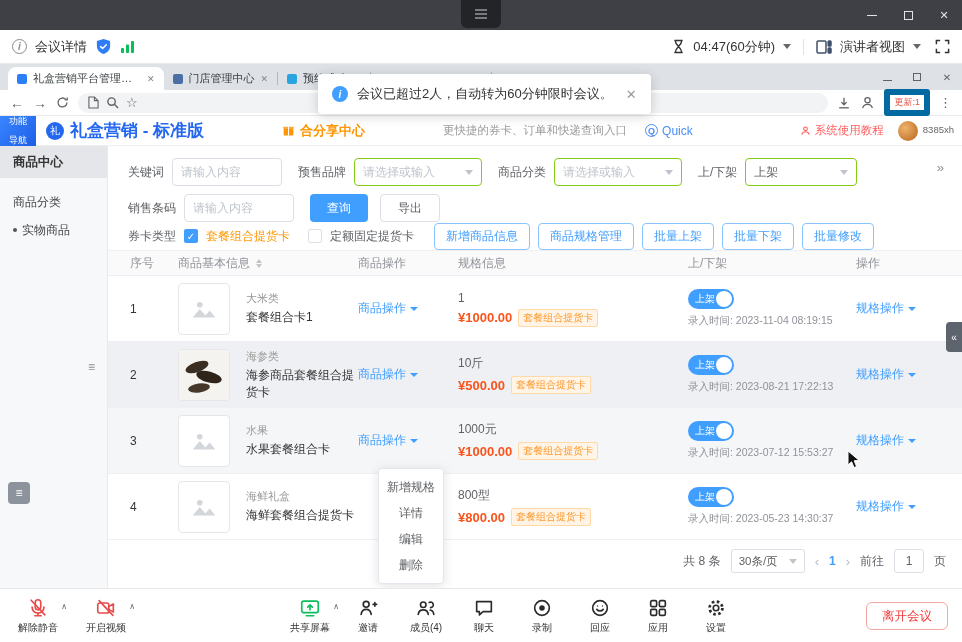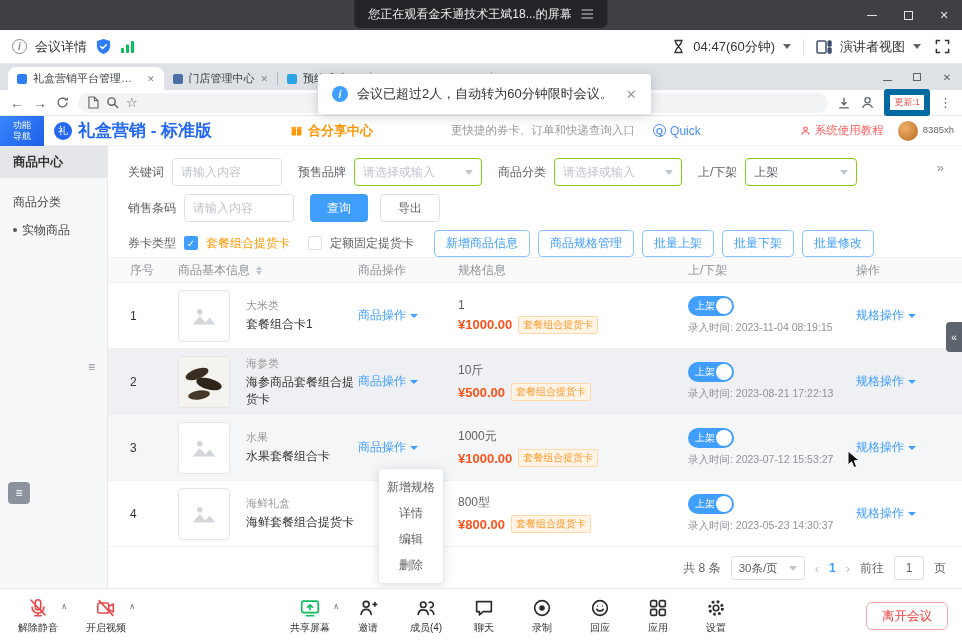--- a/index.html
+++ b/index.html
@@ -44,21 +44,21 @@
   .omni-url{flex:1;white-space:nowrap;overflow:hidden}
   .update-pill{border:6px solid #0369a1;color:#e25549;font-size:9px;border-radius:3px;padding:1px 4px;white-space:nowrap}
 
   
   .toast{position:absolute;top:74px;left:318px;height:40px;background:#fff;border-radius:4px;box-shadow:0 2px 12px rgba(0,0,0,.18);display:flex;align-items:center;gap:9px;padding:0 14px;z-index:30;font-size:13px;color:#333;white-space:nowrap}
   .toast-i{width:16px;height:16px;border-radius:50%;background:#409eff;color:#fff;font-size:10px;font-weight:bold;display:flex;align-items:center;justify-content:center;font-style:italic}
   .toast-x{color:#999;font-size:13px;margin-left:4px}
 
   
   .pagehead{position:absolute;top:116px;left:0;right:0;height:30px;background:#fff;border-bottom:1px solid #efefef;display:flex;align-items:center}
-  .funcnav{width:44px;height:30px;background:linear-gradient(135deg,#3a86ff,#1d5fe8);color:#fff;font-size:9px;display:flex;flex-direction:column;align-items:center;justify-content:center;line-height:1.2;flex:0 0 auto}
+  .funcnav{width:36px;height:30px;background:linear-gradient(135deg,#3a86ff,#1d5fe8);color:#fff;font-size:9px;display:flex;flex-direction:column;align-items:center;justify-content:space-between;line-height:1.2;flex:0 0 auto}
   .brandlogo{width:18px;height:18px;border-radius:50%;background:#2468f2;color:#fff;font-size:10px;display:flex;align-items:center;justify-content:center;margin:0 6px 0 10px;flex:0 0 auto}
   .brandname{color:#2468f2;font-weight:bold;font-size:17px;white-space:nowrap}
   .sharecenter{color:#ff9500;font-weight:bold;font-size:13px;margin-left:78px;display:flex;align-items:center;gap:5px;white-space:nowrap}
   .sharedesc{color:#9b9b9b;font-size:11.5px;margin-left:78px;white-space:nowrap}
   .quick{color:#4a8df8;font-size:12px;margin-left:18px;display:flex;align-items:center;gap:4px}
   .quick-q{width:13px;height:13px;border:1.2px solid #4a8df8;border-radius:50%;font-size:9px;font-weight:bold;display:inline-flex;align-items:center;justify-content:center}
   .tutorial{color:#ff5d5d;font-size:11.5px;margin-left:auto;display:flex;align-items:center;gap:4px;white-space:nowrap}
   .avatar{width:20px;height:20px;border-radius:50%;background:radial-gradient(circle at 35% 35%,#f0b26b,#b5651d);margin:0 5px 0 14px;flex:0 0 auto}
   .uname{font-size:9.5px;color:#666;margin-right:8px;line-height:1.1}
 
@@ -68,21 +68,21 @@
   .sb-item{height:28px;display:flex;align-items:center;padding-left:13px;font-size:12px;color:#444;gap:5px}
   .sb-item.first{margin-top:10px}
   .sb-item .dot{width:4px;height:4px;border-radius:50%;background:#555}
   .sb-item.active{color:#6a5bdd;padding-left:26px}
   .sidebar-toggle{position:absolute;left:88px;top:360px;color:#8a9099;font-size:12px;z-index:3}
 
   
   .main{position:absolute;top:146px;left:108px;right:0;bottom:54px;background:#fff;overflow:hidden}
   .collapse-ic{position:absolute;right:18px;top:14px;color:#909399;font-size:13px}
   .frow{display:flex;align-items:center;gap:8px;padding-left:20px;height:28px}
-  .r1{margin-top:12px}.r2{margin-top:8px}.r3{margin-top:7px}
+  .r1{margin-top:12px}.r2{margin-top:8px}.r3{margin-top:0}
   .flabel{color:#606266;font-size:12px;white-space:nowrap}
   .finput{height:28px;border:1px solid #dcdfe6;border-radius:4px;background:#fff;font-size:12px;color:#333;padding:0 8px;font-family:inherit;outline:none}
   .finput::placeholder{color:#bfc4cc}
   .w110{width:110px}
   .fselect{height:28px;width:128px;border:1px solid #84cc16;border-radius:4px;display:flex;align-items:center;justify-content:space-between;padding:0 8px;color:#bfc4cc;font-size:12px;background:#fff}
   .fselect.hasval{color:#606266;width:112px}
   .tri{width:0;height:0;border-left:4px solid transparent;border-right:4px solid transparent;border-top:5px solid #c0c4cc}
   .btn-primary{height:28px;background:#409eff;color:#fff;border:none;border-radius:4px;font-size:12px;padding:0 17px;font-family:inherit;margin-left:8px}
   .btn-plain{height:28px;background:#fff;color:#606266;border:1px solid #dcdfe6;border-radius:4px;font-size:12px;padding:0 17px;font-family:inherit;margin-left:4px}
   .btn-blue{height:27px;background:#fff;color:#409eff;border:1px solid #8cc4ff;border-radius:4px;font-size:12px;padding:0 11px;font-family:inherit;white-space:nowrap}
@@ -148,21 +148,20 @@
   .bb-caret{position:absolute;right:-3px;top:5px;color:#666;font-size:8px}
   .leave{position:absolute;right:14px;top:13px;border:1px solid #f3a6a6;color:#f23c3c;background:#fff;border-radius:6px;height:28px;padding:0 15px;font-size:12.5px;font-family:inherit}
 </style>
 </head>
 <body>
 
 <div class="screen">
 
   <div class="titlebar">
     <div class="watch-badge">
-      <span>您正在观看金禾通技术王斌18...的屏幕</span>
       <svg width="12" height="10" viewBox="0 0 12 10">
           <path d="M0 1h12M0 5h12M0 9h12" stroke="#cfcfcf" stroke-width="1.2"></path>
         </svg>
     </div>
     <div class="win-controls">
       <span>
           <i class="glyph-min"></i>
         </span>
       <span>
           <i class="glyph-max"></i>

